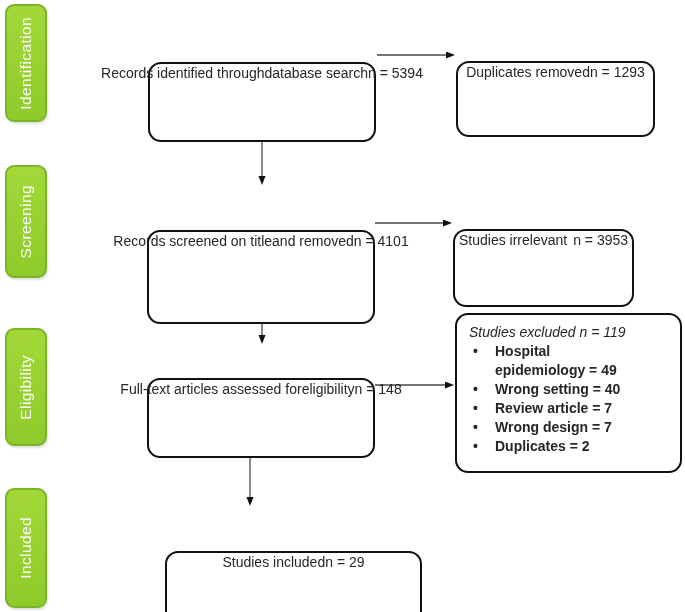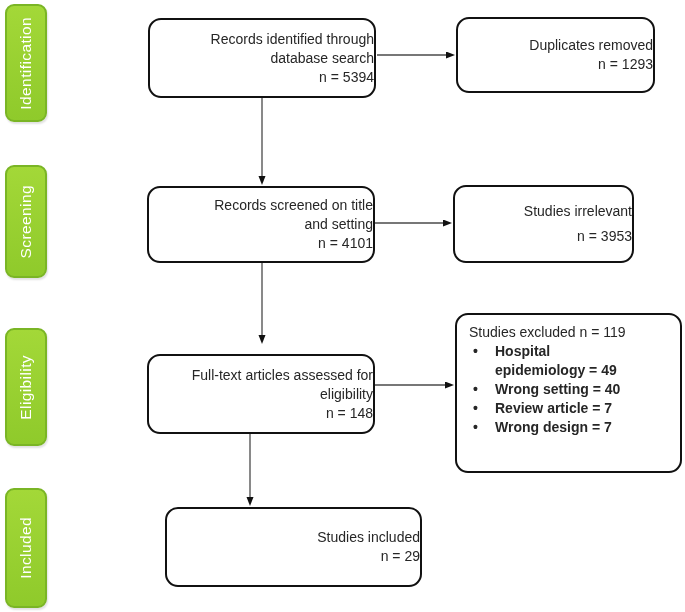--- a/index.html
+++ b/index.html
@@ -66,37 +66,38 @@
     position: absolute;
     background: #ffffff;
     border: 2.5px solid var(--box-border);
     border-radius: 13px;
     color: var(--box-text);
     font-size: 14px;
     line-height: 19px;
   }
   .box.centered {
     display: flex;
-    flex-direction: column;
-    align-items: flex-end;
+    flex-direction: row;
+    align-items: flex-start;
     justify-content: center;
     text-align: center;
+    margin-top: 44px;
   }
   .box .line { white-space: nowrap; }
 
   #box-identified { left: 148px; top: 18px;  width: 228px; height: 80px; }
   #box-duplicates { left: 456px; top: 17px;  width: 199px; height: 76px; }
-  #box-screened   { left: 147px; top: 186px; width: 228px; height: 77px; }
+  #box-screened   { left: 147px; top: 186px; width: 228px; height: 94px; }
   #box-irrelevant { left: 453px; top: 185px; width: 181px; height: 78px; gap: 6px; }
-  #box-fulltext   { left: 147px; top: 354px; width: 228px; height: 80px; }
+  #box-fulltext   { left: 147px; top: 334px; width: 228px; height: 80px; }
   #box-excluded   { left: 455px; top: 313px; width: 227px; height: 160px; }
   #box-included   { left: 165px; top: 507px; width: 257px; height: 80px; }
 
   #box-excluded { padding: 8px 8px 6px 12px; }
-  #box-excluded .excluded-title { white-space: nowrap; }
+  #box-excluded .excluded-title { white-space: nowrap; font-style: italic; }
   #box-excluded ul {
     list-style: none;
   }
   #box-excluded li {
     position: relative;
     padding-left: 26px;
     max-width: 172px;
     font-weight: bold;
   }
   #box-excluded li .li-text {
@@ -149,21 +150,21 @@
     <div class="line">n = 5394</div>
   </div>
 
   <div class="box centered" id="box-duplicates">
     <div class="line">Duplicates removed</div>
     <div class="line">n = 1293</div>
   </div>
 
   <div class="box centered" id="box-screened">
     <div class="line">Records screened on title</div>
-    <div class="line">and setting</div>
+    <div class="line">and removed</div>
     <div class="line">n = 4101</div>
   </div>
 
   <div class="box centered" id="box-irrelevant">
     <div class="line">Studies irrelevant</div>
     <div class="line">n = 3953</div>
   </div>
 
   <div class="box centered" id="box-fulltext">
     <div class="line">Full-text articles assessed for</div>
@@ -171,20 +172,21 @@
     <div class="line">n = 148</div>
   </div>
 
   <div class="box" id="box-excluded">
     <div class="excluded-title">Studies excluded n = 119</div>
     <ul>
       <li><span class="li-text">Hospital epidemiology = 49</span></li>
       <li><span class="li-text">Wrong setting = 40</span></li>
       <li><span class="li-text">Review article = 7</span></li>
       <li><span class="li-text">Wrong design = 7</span></li>
+      <li><span class="li-text">Duplicates = 2</span></li>
     </ul>
   </div>
 
   <div class="box centered" id="box-included">
     <div class="line">Studies included</div>
     <div class="line">n = 29</div>
   </div>
 
 </div>
 

